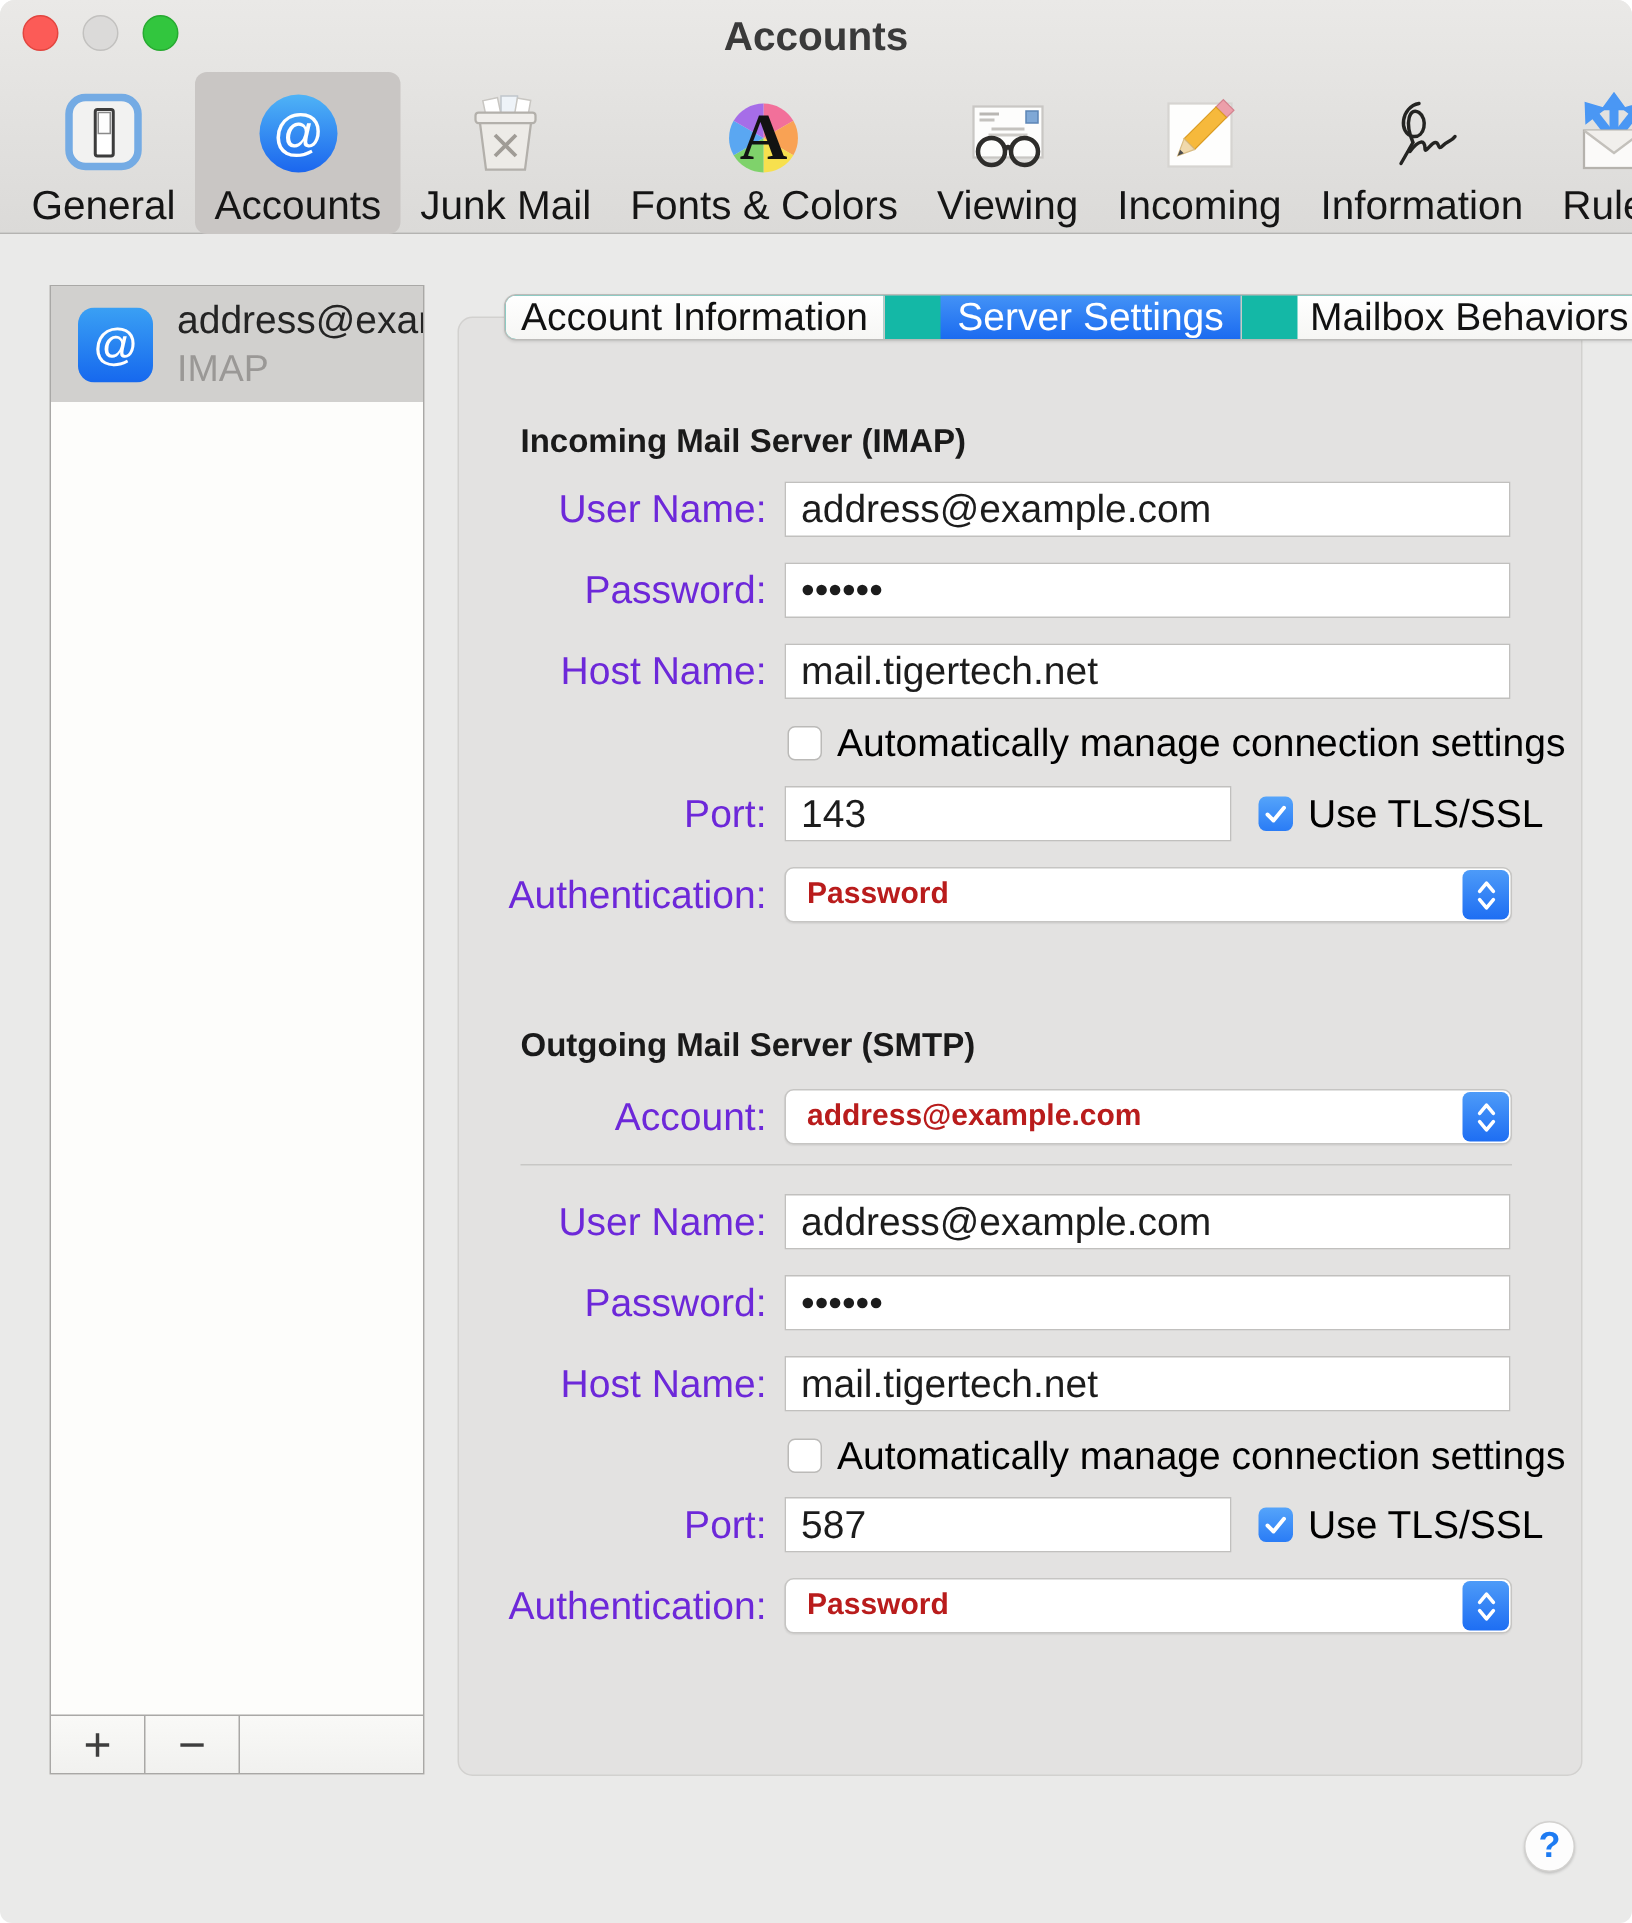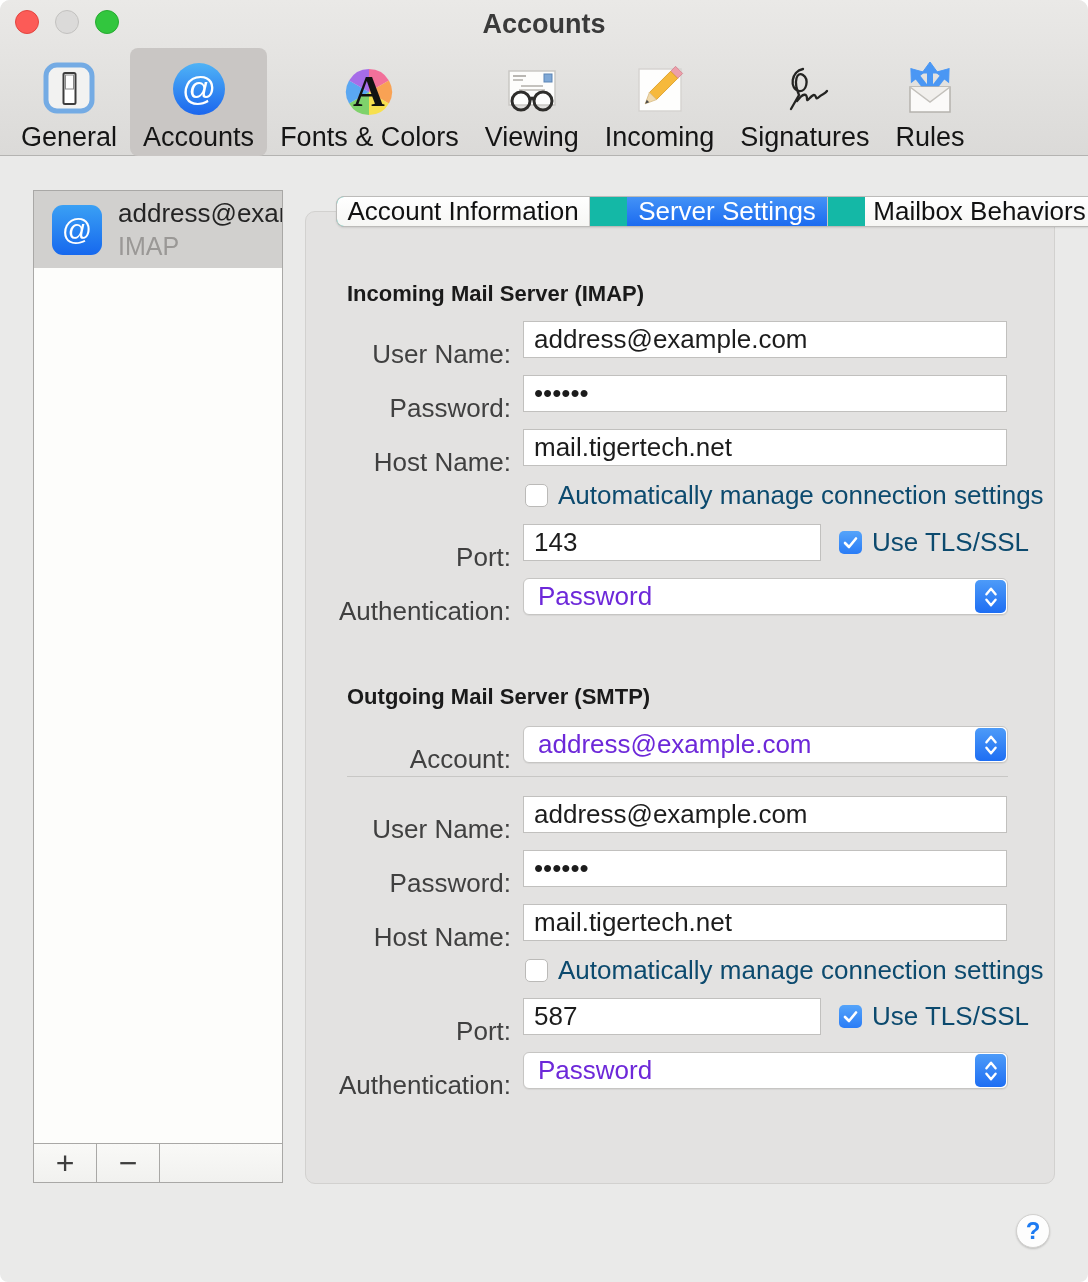--- a/index.html
+++ b/index.html
@@ -49,33 +49,33 @@
   .tab{height:29px;line-height:29px;font-size:26px;color:#111;text-align:center;
     background:linear-gradient(#ffffff,#f6f6f4);border-right:1px solid #c9c8c6;flex:none;}
   .tab:last-child{border-right:none;}
   .tab.selected{background:linear-gradient(#4392f6,#1b6bf0);color:#fff;}
   
   .panel{position:absolute;left:305px;top:211px;width:750px;height:973px;
     background:#e3e2e1;border:1px solid #d2d1cf;border-radius:10px;}
   .section-heading{position:absolute;left:41px;font-size:22px;font-weight:bold;color:#1a1a1a;}
   .row{position:absolute;left:0;width:100%;height:37px;}
   .lbl{position:absolute;left:0;width:205px;text-align:right;line-height:37px;
-    font-size:26px;color:#404040;margin-top:15px;}
+    font-size:26px;color:#6d28d9;}
   .field{position:absolute;left:217px;height:37px;border:1px solid #c1c0be;background:#fff;
     font-size:26px;color:#1c1c1c;padding:0 10px;font-family:inherit;top:0;}
   .w-full{width:484px;}
   .w-port{width:298px;}
   .checkbox{position:absolute;width:23px;height:23px;border-radius:5px;background:#fff;
     border:1px solid #bbbab8;top:7px;}
   .checkbox.checked{background:linear-gradient(#55a4fa,#2a7cf6);border:none;}
   .checkbox svg{width:23px;height:23px;display:block;}
-  .cb-label{position:absolute;font-size:26px;line-height:37px;color:#0c4a6e;white-space:nowrap;}
+  .cb-label{position:absolute;font-size:26px;line-height:37px;color:#000000;white-space:nowrap;}
   .dropdown{position:absolute;left:217px;width:485px;height:37px;background:#fff;
     border:1px solid #c6c5c3;border-radius:6px;box-shadow:0 1px 1px rgba(0,0,0,0.06);top:0;}
-  .dd-text{position:absolute;left:14px;top:0;line-height:35px;font-size:26px;color:#6d28d9;}
+  .dd-text{position:absolute;left:14px;top:0;line-height:35px;font-size:20px;color:#b91c1c;font-weight:bold;}
   .dd-stepper{position:absolute;right:1px;top:1px;width:31px;height:33px;border-radius:5px;
     background:linear-gradient(#4d9bf8,#1e6ef3);display:flex;align-items:center;justify-content:center;}
   .dd-stepper svg{width:22px;height:28px;display:block;}
   .adv-btn{position:absolute;left:217px;width:289px;height:33px;border:1px solid #cfcecb;
     border-radius:8px;background:linear-gradient(#ffffff,#f8f8f6);font-size:26px;color:#141414;
     font-family:inherit;box-shadow:0 1px 1px rgba(0,0,0,0.10);line-height:29px;}
   .divider{position:absolute;left:41px;width:661px;height:1px;background:#c8c7c5;}
   
   .help-btn{position:absolute;left:1016px;top:1214px;width:34px;height:34px;border-radius:50%;
     background:#fdfdfd;border:1px solid #d2d1cf;box-shadow:0 1px 2px rgba(0,0,0,0.18);
@@ -117,20 +117,33 @@
                   <stop offset="1" stop-color="#1b66ee"></stop>
             </linearGradient>
               </defs>
             <circle cx="28" cy="28" r="26" fill="url(#gAcc)"></circle>
             <text x="28" y="39" text-anchor="middle" font-size="34" fill="#ffffff" font-family="Liberation Sans, sans-serif">@</text>
           </svg>
         </div>
         <div class="tb-label">Accounts</div>
       </div>
 
+      <div class="tb-item">
+        <div class="tb-icon">
+          <svg viewBox="0 0 56 56">
+            <rect x="14" y="5" width="10" height="12" fill="#ffffff" stroke="#c8c6c2" transform="rotate(-12 19 11)"></rect>
+            <rect x="25" y="3" width="11" height="13" fill="#eef3f8" stroke="#c0c6cc"></rect>
+            <rect x="35" y="5" width="9" height="11" fill="#ffffff" stroke="#c8c6c2" transform="rotate(10 39 10)"></rect>
+            <rect x="8" y="14" width="40" height="7" rx="2" fill="#efedea" stroke="#b3b0ab" stroke-width="1.5"></rect>
+            <path d="M11 21 L45 21 L41 52 L15 52 Z" fill="#edebe7" stroke="#b3b0ab" stroke-width="1.5"></path>
+            <path d="M21 29 L35 43 M35 29 L21 43" stroke="#a09c96" stroke-width="2.5" fill="none"></path>
+          </svg>
+        </div>
+        <div class="tb-label">Junk Mail</div>
+      </div>
 
       <div class="tb-item">
         <div class="tb-icon">
           <svg viewBox="0 0 56 56">
             <path d="M28 31 L28 8 A23 23 0 0 1 47.9 19.5 Z" fill="#f2709a"></path>
             <path d="M28 31 L47.9 19.5 A23 23 0 0 1 47.9 42.5 Z" fill="#f9a254"></path>
             <path d="M28 31 L47.9 42.5 A23 23 0 0 1 28 54 Z" fill="#f7e04e"></path>
             <path d="M28 31 L28 54 A23 23 0 0 1 8.1 42.5 Z" fill="#7fd26b"></path>
             <path d="M28 31 L8.1 42.5 A23 23 0 0 1 8.1 19.5 Z" fill="#5aa7f2"></path>
             <path d="M28 31 L8.1 19.5 A23 23 0 0 1 28 8 Z" fill="#a66de8"></path>
@@ -172,21 +185,21 @@
         <div class="tb-label">Incoming</div>
       </div>
 
       <div class="tb-item">
         <div class="tb-icon">
           <svg viewBox="0 0 56 56" fill="none" stroke="#242422" stroke-width="2.3" stroke-linecap="round">
             <path d="M26 8 C 14 10 12 28 22 30 C 30 31 32 18 26 14 C 20 10 16 20 22 34 L14 48"></path>
             <path d="M20 40 C 26 32 30 32 30 38 C 30 42 34 34 37 34 C 40 34 38 40 42 36 C 45 33 48 33 50 30"></path>
           </svg>
         </div>
-        <div class="tb-label">Signatures</div>
+        <div class="tb-label">Information</div>
       </div>
 
       <div class="tb-item">
         <div class="tb-icon">
           <svg viewBox="0 0 56 56">
             <g stroke="#4a97f4" fill="#4a97f4">
               <g>
                   <path d="M28 30 L28 10" stroke-width="6"></path>
                   <polygon points="20,12 28,1 36,12"></polygon>
                 </g>

